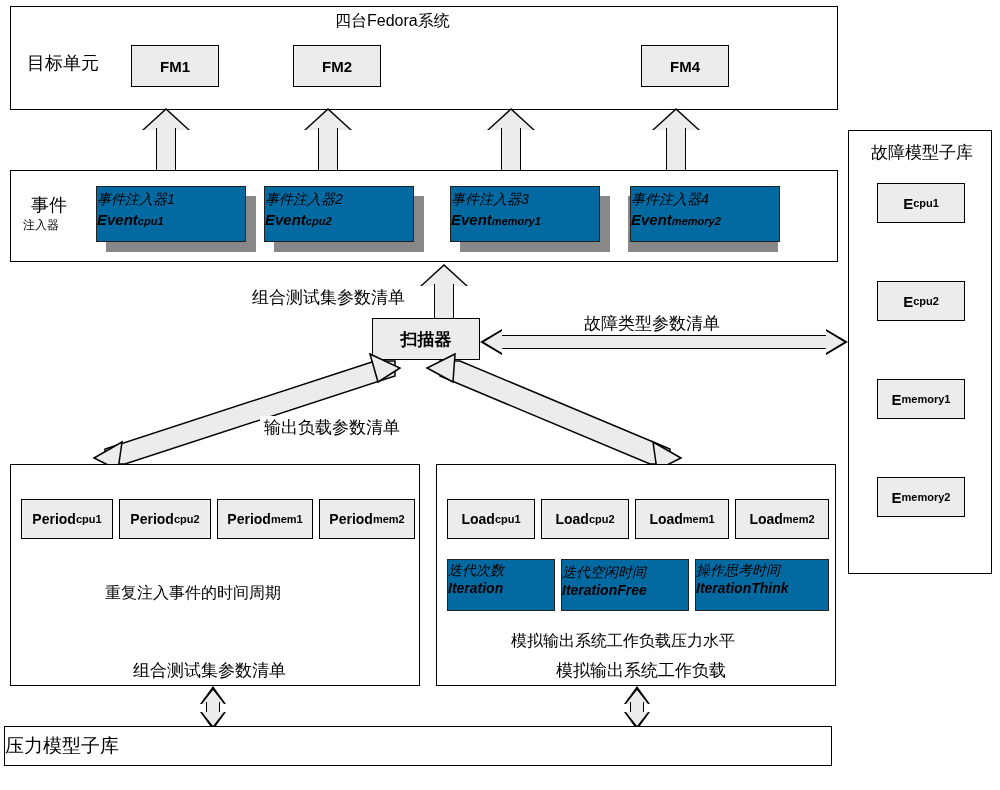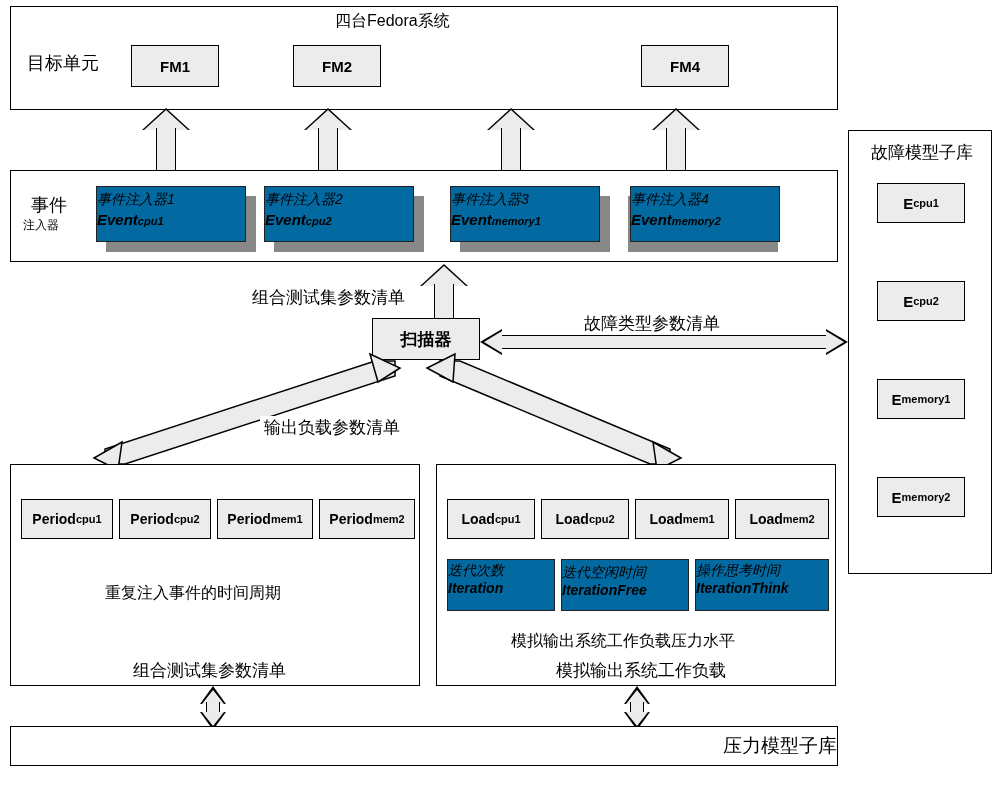--- a/index.html
+++ b/index.html
@@ -315,15 +315,15 @@
     <div class="bhi"></div>
 </div>
 <div class="dblv" style="left:630px; top:688px; height:40px;">
   <div class="th"></div>
     <div class="thi"></div>
     <div class="bar"></div>
     <div class="bh"></div>
     <div class="bhi"></div>
 </div>
 
-<div class="box" style="left:10px; top:726px; width:828px; height:40px; display:flex; align-items:center; justify-content:flex-end;">
+<div class="box" style="left:4px; top:726px; width:828px; height:40px; display:flex; align-items:center; justify-content:flex-start;">
   <span style="font-size:19px;">压力模型子库</span>
 </div>
 
 </body></html>

